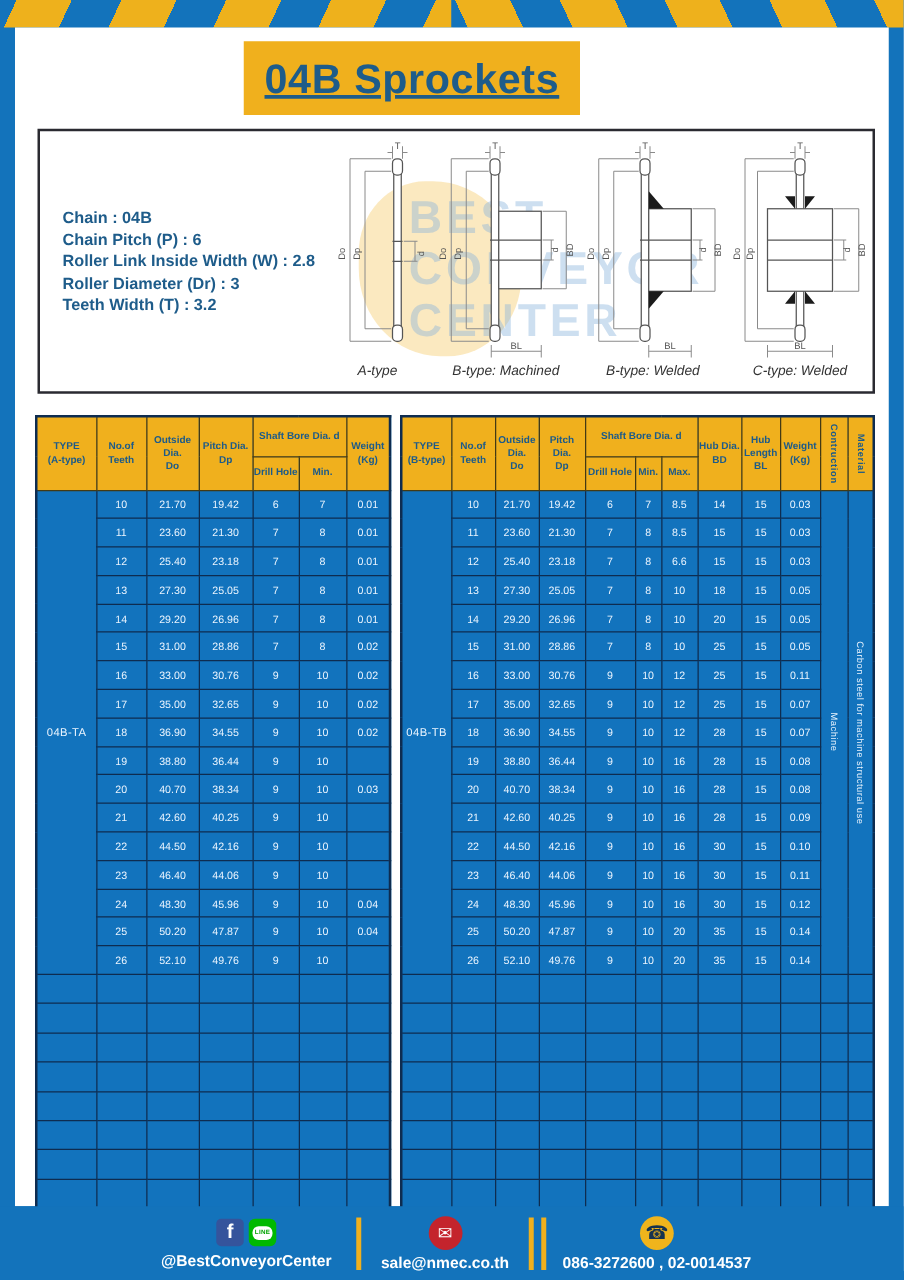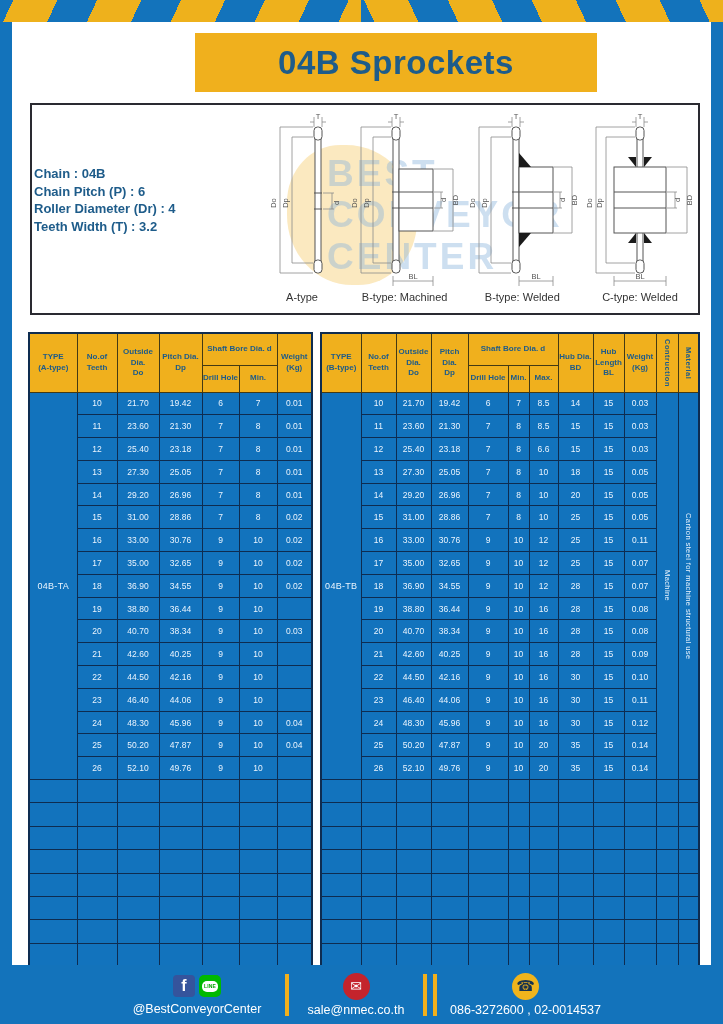--- a/index.html
+++ b/index.html
@@ -7,33 +7,33 @@
   #stage{position:relative;width:723px;height:1024px;background:#1373bb;overflow:hidden;}
 
   
   .hazard{position:absolute;top:0;height:22px;width:362px;}
   .hazard.left{left:0;background:repeating-linear-gradient(115deg,#1373bb 0 12px,#eeb11c 12px 52px,#1373bb 52px 76px);}
   .hazard.right{right:0;background:repeating-linear-gradient(65deg,#1373bb 0 12px,#eeb11c 12px 52px,#1373bb 52px 76px);}
 
   
   .page{position:absolute;left:12px;top:22px;width:699px;height:943px;background:#ffffff;}
 
-  .title-bar{position:absolute;left:183px;top:11px;width:402px;height:59px;background:#f0b01d;
-    color:#1e5c8a;font-size:33px;font-weight:bold;text-align:center;line-height:59px;letter-spacing:.5px;}
+  .title-bar{position:absolute;left:183px;top:11px;width:269px;height:59px;background:#f0b01d;
+    color:#1e5c8a;font-size:33px;font-weight:bold;text-align:center;line-height:59px;letter-spacing:.5px;text-decoration:underline;}
 
   
   .panel{position:absolute;left:18px;top:81px;width:670px;height:212px;background:#fff;border:2px solid #2a2a31;box-sizing:border-box;}
   .watermark{position:absolute;left:295px;top:48px;color:rgba(135,178,219,0.42);font-weight:bold;
     font-size:37px;line-height:1.12;letter-spacing:3px;z-index:1;}
   .wm-blob{position:absolute;left:255px;top:40px;width:130px;height:140px;background:rgba(240,176,28,0.28);
     border-radius:45% 60% 50% 55%;z-index:0;}
-  .specs{position:absolute;left:2px;top:60px;z-index:2;color:#1e5c8a;font-weight:bold;font-size:13px;line-height:17.5px;}
+  .specs{position:absolute;left:18px;top:60px;z-index:2;color:#1e5c8a;font-weight:bold;font-size:13px;line-height:17.5px;}
   .figs{position:absolute;left:228px;top:6px;width:436px;height:200px;display:flex;justify-content:space-between;z-index:2;}
   .fig{display:flex;flex-direction:column;align-items:center;}
-  .fig-caption{font-size:11px;color:#333;margin-top:2px;white-space:nowrap;}
+  .fig-caption{font-size:11px;color:#333;margin-top:2px;white-space:nowrap;font-style:italic;}
   .fig svg{display:block;}
   .dline{stroke:#8a8a8a;stroke-width:0.8;}
   .pline{stroke:#555;stroke-width:1;fill:#fff;}
   .dimtxt{font-size:7.5px;fill:#555;font-family:"Liberation Sans",sans-serif;}
 
   
   table{border-collapse:collapse;table-layout:fixed;position:absolute;background:#1273bd;border:2px solid #0e2c50;}
   #tableA{left:16px;top:310px;width:283px;}
   #tableB{left:308px;top:310px;width:378px;}
   th{background:#f0b01d;color:#1d5b89;font-weight:bold;font-size:8px;white-space:pre-line;
@@ -47,21 +47,21 @@
   td.vcell{writing-mode:vertical-rl;text-orientation:mixed;font-size:7.5px;letter-spacing:.4px;}
   tr[data-name="empty-table-row"] td{height:22.4px;}
 
   
   .footer{position:absolute;left:0;top:965px;width:723px;height:59px;background:#1373bb;
     display:flex;align-items:center;justify-content:center;}
   .fgroup{display:flex;flex-direction:column;align-items:center;justify-content:center;gap:3px;}
   .fg1{width:170px;} .fg2{width:128px;} .fg3{width:228px;} .fg4{width:171px;}
   .fdiv{width:4px;height:42px;background:#f0b01d;margin:0 3px;}
   .ficons{display:flex;gap:4px;align-items:center;height:26px;}
-  .flabel{color:#fff;font-weight:normal;font-size:12.5px;white-space:nowrap;}
+  .flabel{color:#fff;font-weight:bold;font-size:12.5px;white-space:nowrap;}
   .icon-fb{width:22px;height:22px;background:#35549c;border-radius:4px;color:#fff;font-weight:bold;
     font-size:16px;text-align:center;line-height:21px;}
   .icon-line{width:22px;height:22px;background:#00b900;border-radius:5px;display:flex;align-items:center;justify-content:center;}
   .icon-line .bubble{width:16px;height:11px;background:#fff;border-radius:5px;color:#00a300;
     font-size:5px;font-weight:bold;text-align:center;line-height:11px;letter-spacing:.2px;}
   .circle{width:27px;height:27px;border-radius:50%;display:flex;align-items:center;justify-content:center;}
   .icon-mail{background:#c4242c;color:#fff;font-size:14px;}
   .icon-globe{background:#2aa8df;}
   .icon-phone{background:#f0b41c;color:#16324f;font-size:15px;}
 </style>
@@ -81,21 +81,22 @@
       <div class="wm-blob" data-name="watermark-blob"></div>
       <div class="watermark" data-name="watermark">
         <div data-name="watermark-line">BEST</div>
         <div data-name="watermark-line">CONVEYOR</div>
         <div data-name="watermark-line">CENTER</div>
       </div>
 
       <div class="specs" data-name="chain-specs">
         <div data-name="spec-line">Chain : 04B</div>
         <div data-name="spec-line">Chain Pitch (P) : 6</div>
-        <div data-name="spec-line">Roller Diameter (Dr) : 4</div>
+        <div data-name="spec-line">Roller Link Inside Width (W) : 2.8</div>
+        <div data-name="spec-line">Roller Diameter (Dr) : 3</div>
         <div data-name="spec-line">Teeth Width (T) : 3.2</div>
       </div>
 
       <div class="figs" data-name="sprocket-figures">
 
         <div class="fig" data-name="figure-a-type">
           <svg width="84" height="178" viewBox="0 0 84 178" data-name="a-type-drawing">
             <text class="dimtxt" x="58" y="8" text-anchor="middle" data-name="dim-label-t">T</text>
             <line class="dline" x1="50" y1="11" x2="54" y2="11"></line>
               <line class="dline" x1="62" y1="11" x2="66" y2="11"></line>

